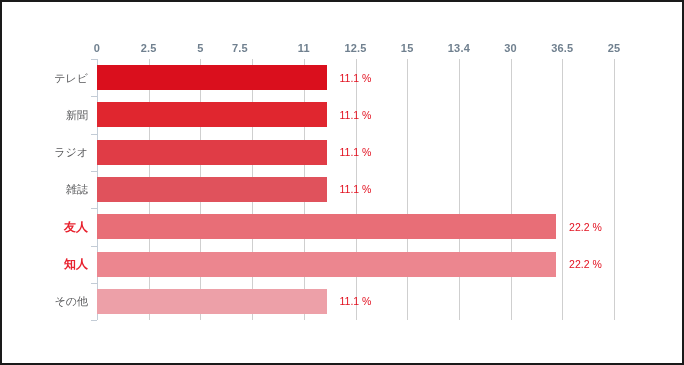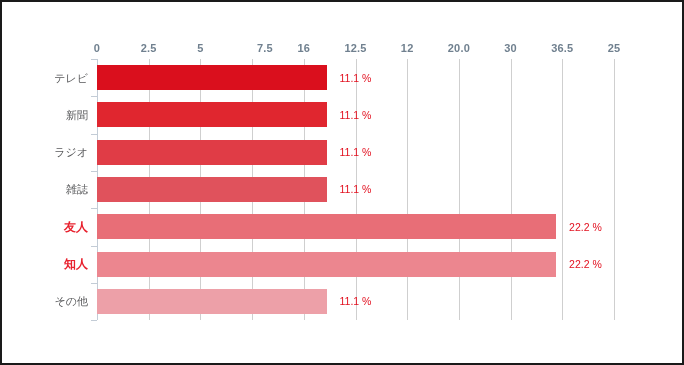--- a/index.html
+++ b/index.html
@@ -108,25 +108,25 @@
 </head>
 <body>
 
 <div id="frame">
   <div id="chart">
 
     <div id="tick-labels">
         <div class="tick-label" style="left: 95px;">0</div>
         <div class="tick-label" style="left: 146.7px; text-align: center;">2.5</div>
         <div class="tick-label" style="left: 198.4px;">5</div>
-        <div class="tick-label" style="left: 263px;">7.5</div>
-        <div class="tick-label" style="left: 301.8px;">16</div>
+        <div class="tick-label" style="left: 238px;">7.5</div>
+        <div class="tick-label" style="left: 301.8px;">11</div>
         <div class="tick-label" style="left: 353.5px;">12.5</div>
-        <div class="tick-label" style="left: 405.2px;">12</div>
-        <div class="tick-label" style="left: 456.9px;">20.0</div>
+        <div class="tick-label" style="left: 405.2px;">15</div>
+        <div class="tick-label" style="left: 456.9px;">13.4</div>
         <div class="tick-label" style="left: 508.6px;">30</div>
         <div class="tick-label" style="left: 560.3px;">36.5</div>
         <div class="tick-label" style="left: 612px; text-align: right;">25</div>
       </div>
     <div id="gridlines">
         <div class="gridline axis-zero" style="left: 95px;"></div>
         <div class="gridline" style="left: 147px;"></div>
         <div class="gridline" style="left: 198px;"></div>
         <div class="gridline" style="left: 250px;"></div>
         <div class="gridline" style="left: 302px;"></div>

